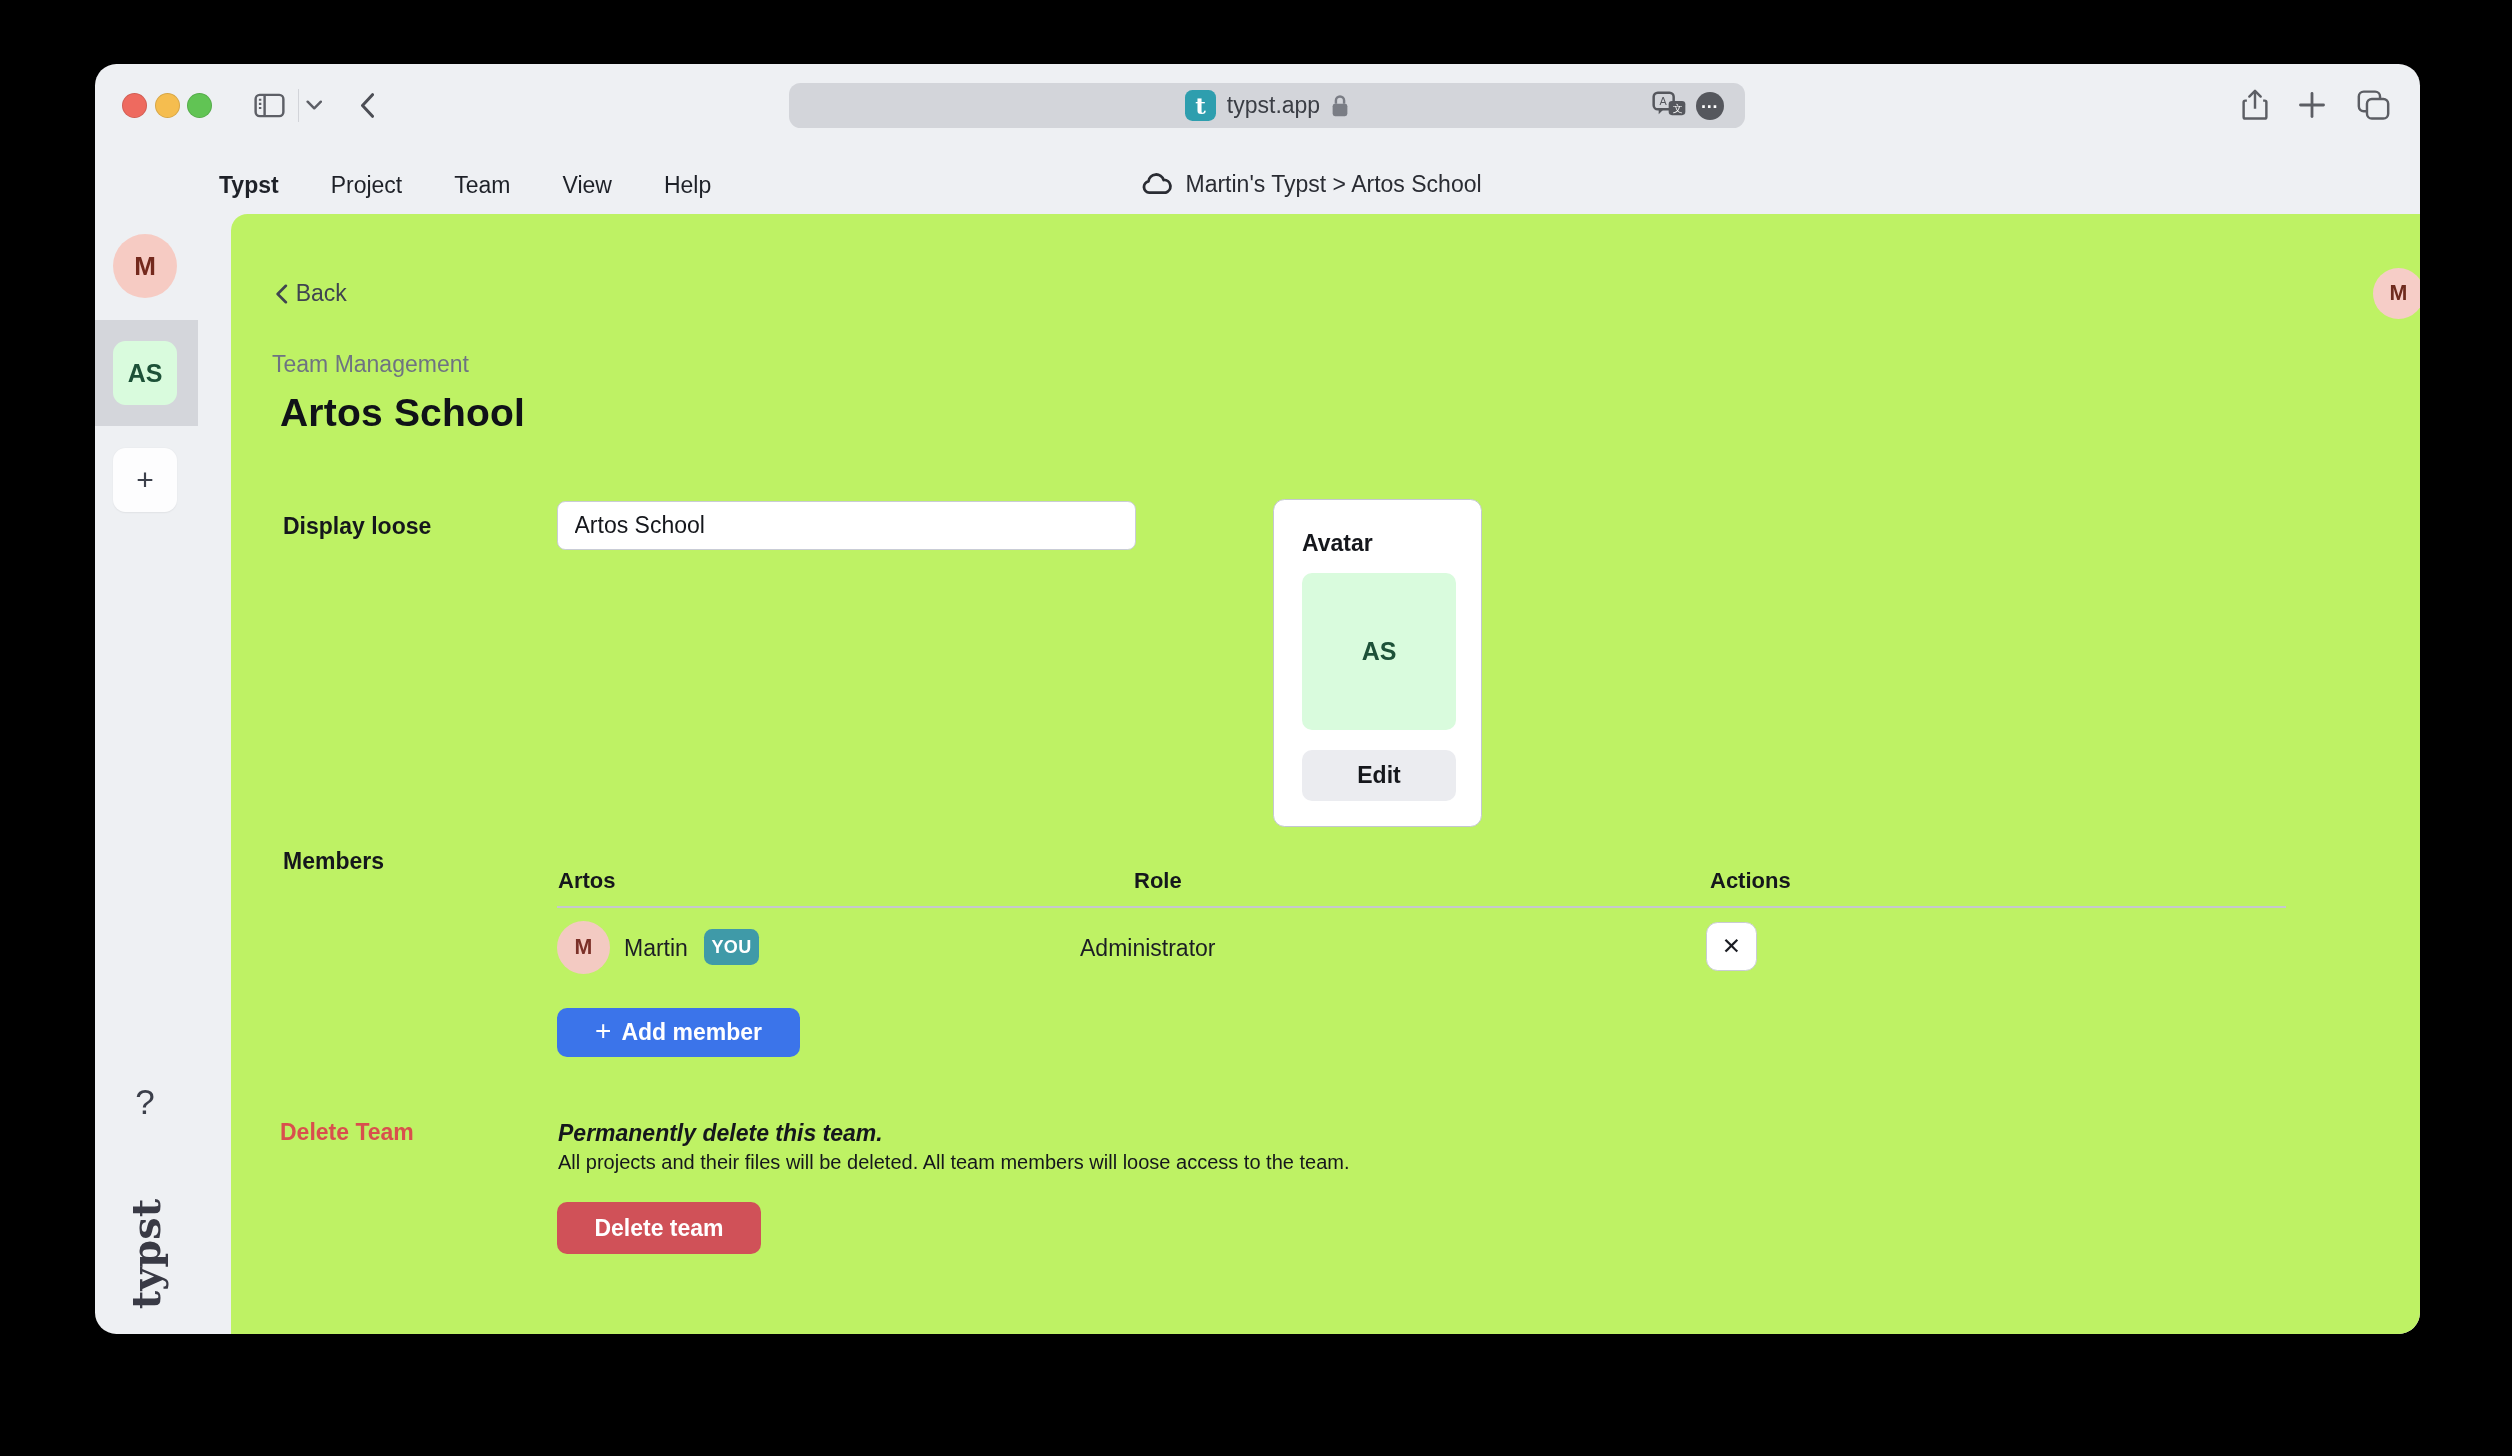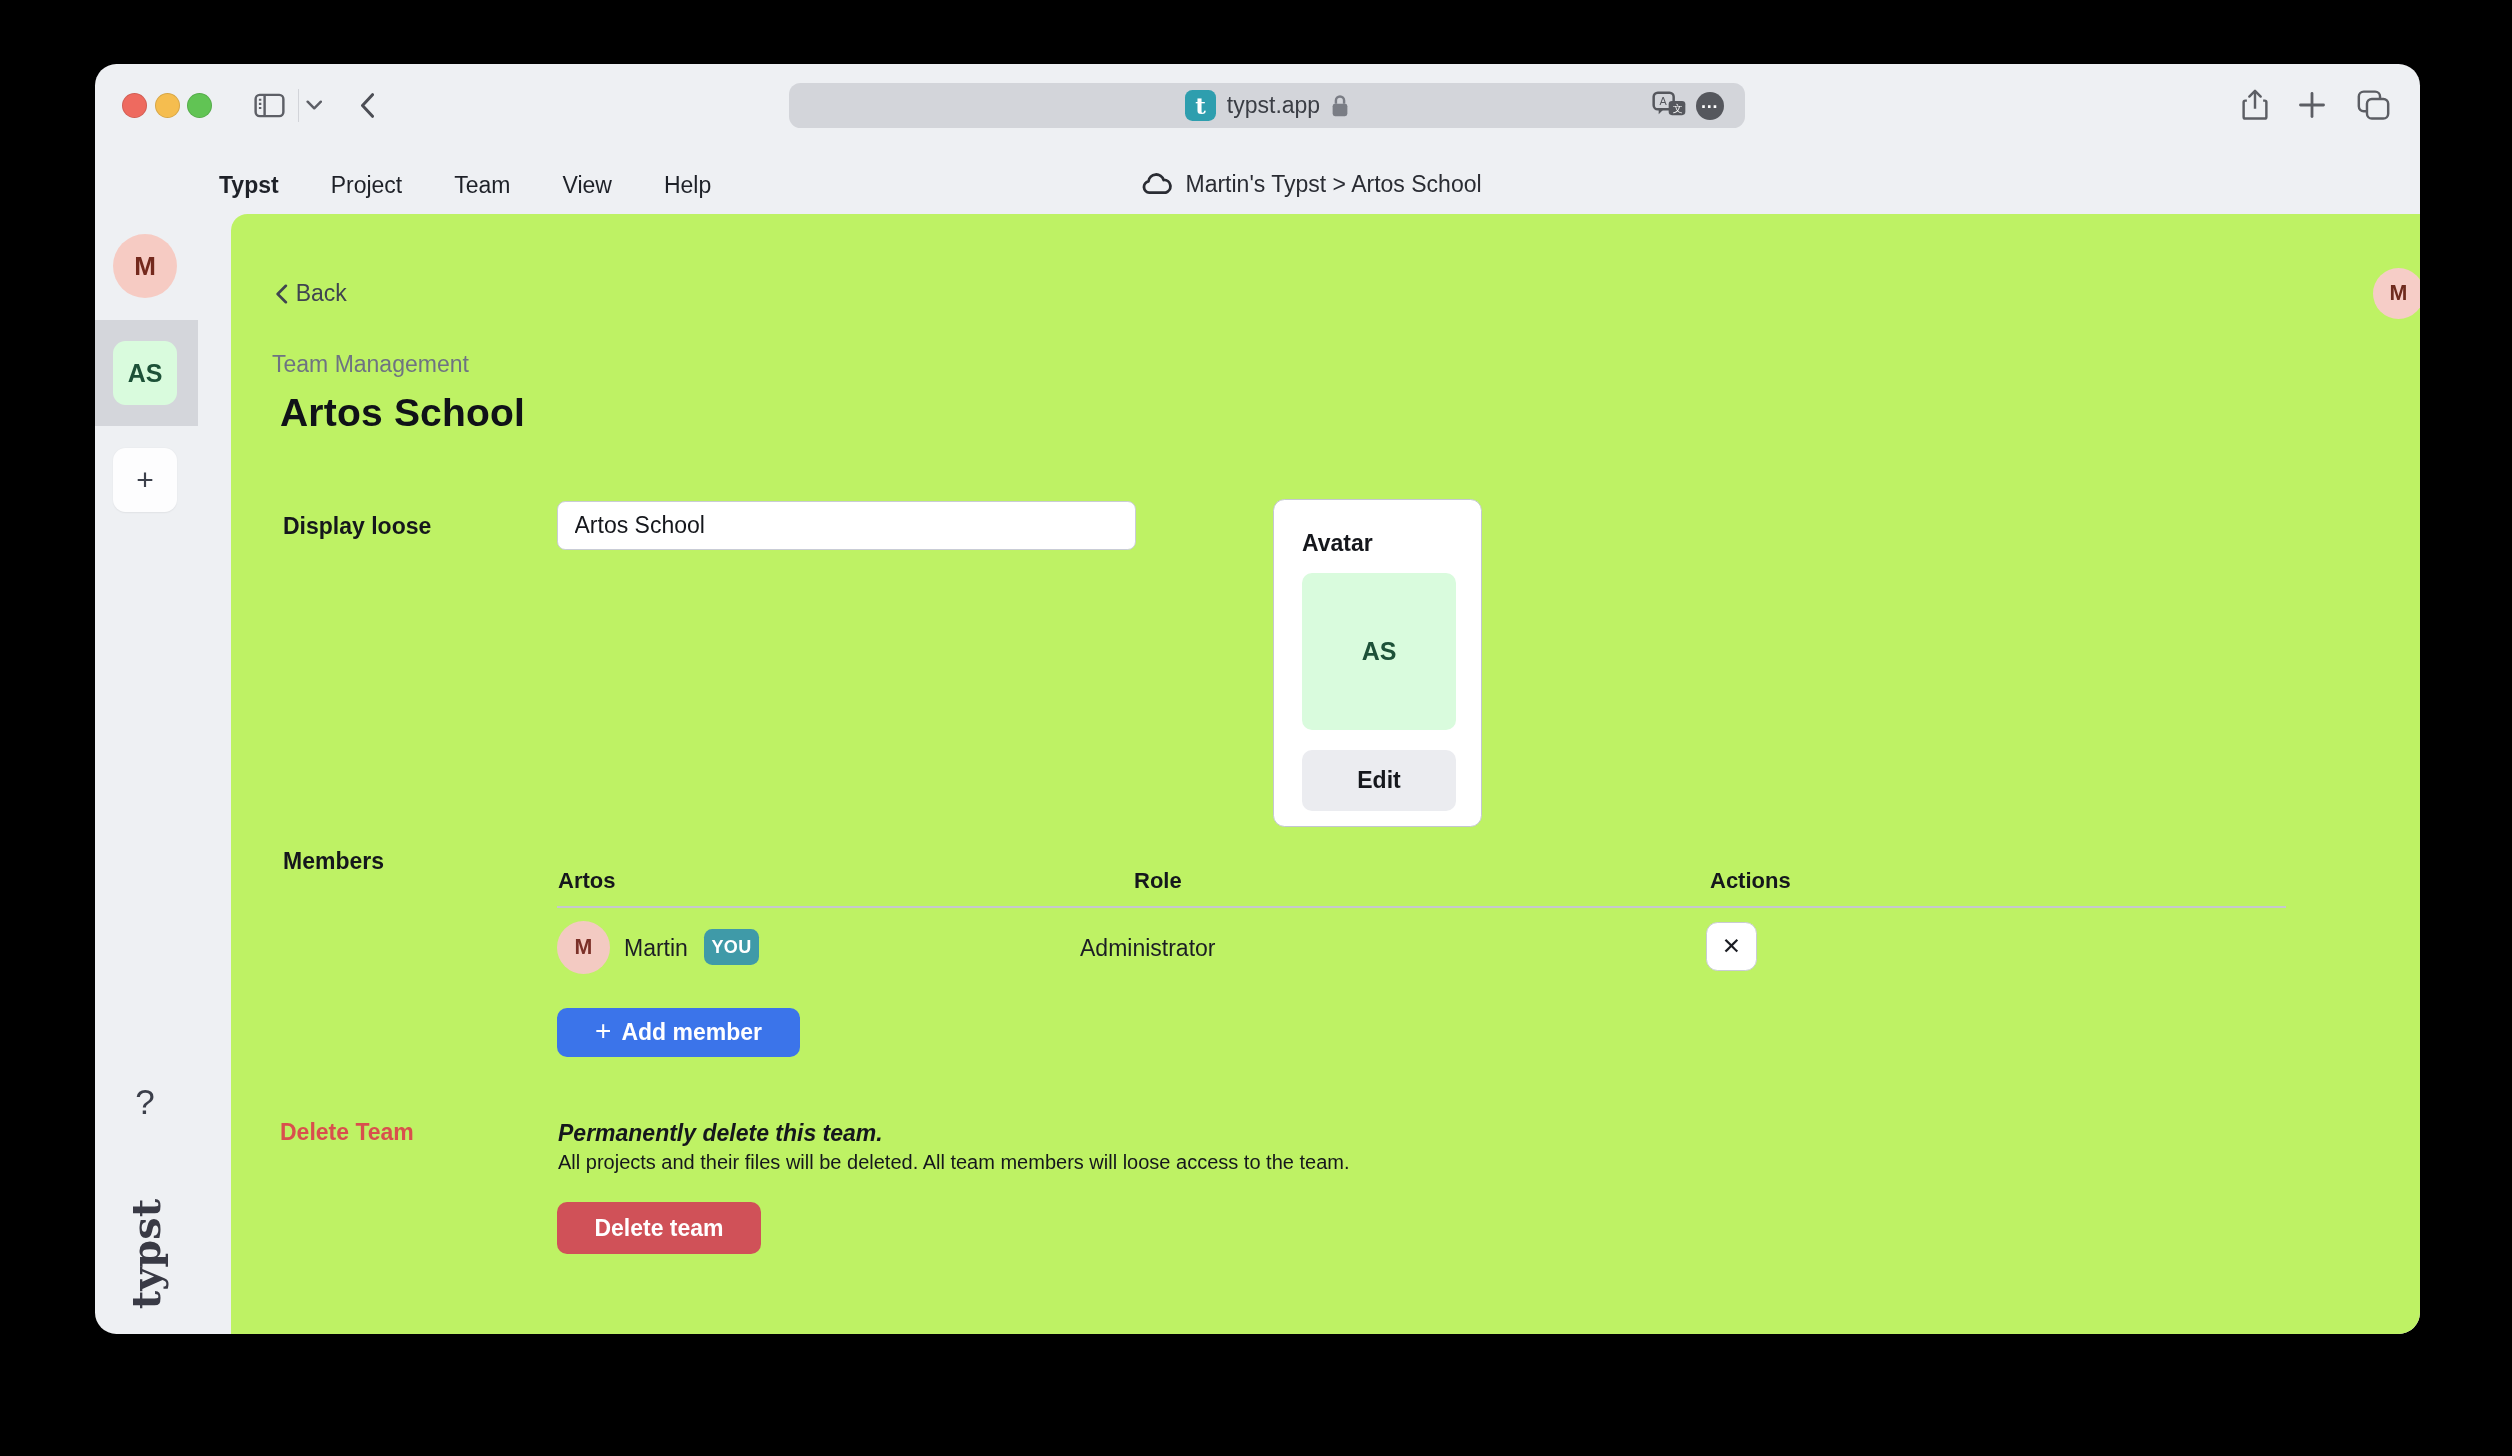--- a/index.html
+++ b/index.html
@@ -73,21 +73,21 @@
     position:absolute; left:1042px; top:285px; width:209px; height:328px;
     border:1.6px solid #c3c7d1; border-radius:11.5px; background:#fff;
   }
   .avatar-card .card-label { position:absolute; left:28px; top:30px; font-size:23px; font-weight:700; color:#15171c; }
   .avatar-big {
     position:absolute; left:28px; top:73px; width:154px; height:157px; border-radius:10px;
     background:#d9fbdd; color:#1d5138; font-weight:700; font-size:25px;
     display:flex; align-items:center; justify-content:center;
   }
   .edit-btn {
-    position:absolute; left:28px; top:250px; width:154px; height:61px; border-radius:10px;
+    position:absolute; left:28px; top:250px; width:154px; height:51px; border-radius:10px;
     background:#ebecf0; border:none; font-size:23px; font-weight:700; color:#15171c;
     display:flex; align-items:center; justify-content:center; font-family:"Liberation Sans",sans-serif;
   }
   .th { position:absolute; font-size:22px; font-weight:700; color:#15171c; top:654px; }
   .table-divider { position:absolute; left:326px; top:692px; width:1729px; height:1.6px; background:#c6c8ce; }
   .row-avatar {
     position:absolute; left:326px; top:707px; width:53px; height:53px; border-radius:50%;
     background:#f3cac2; color:#7b3028; font-weight:700; font-size:21.4px;
     display:flex; align-items:center; justify-content:center;
   }

